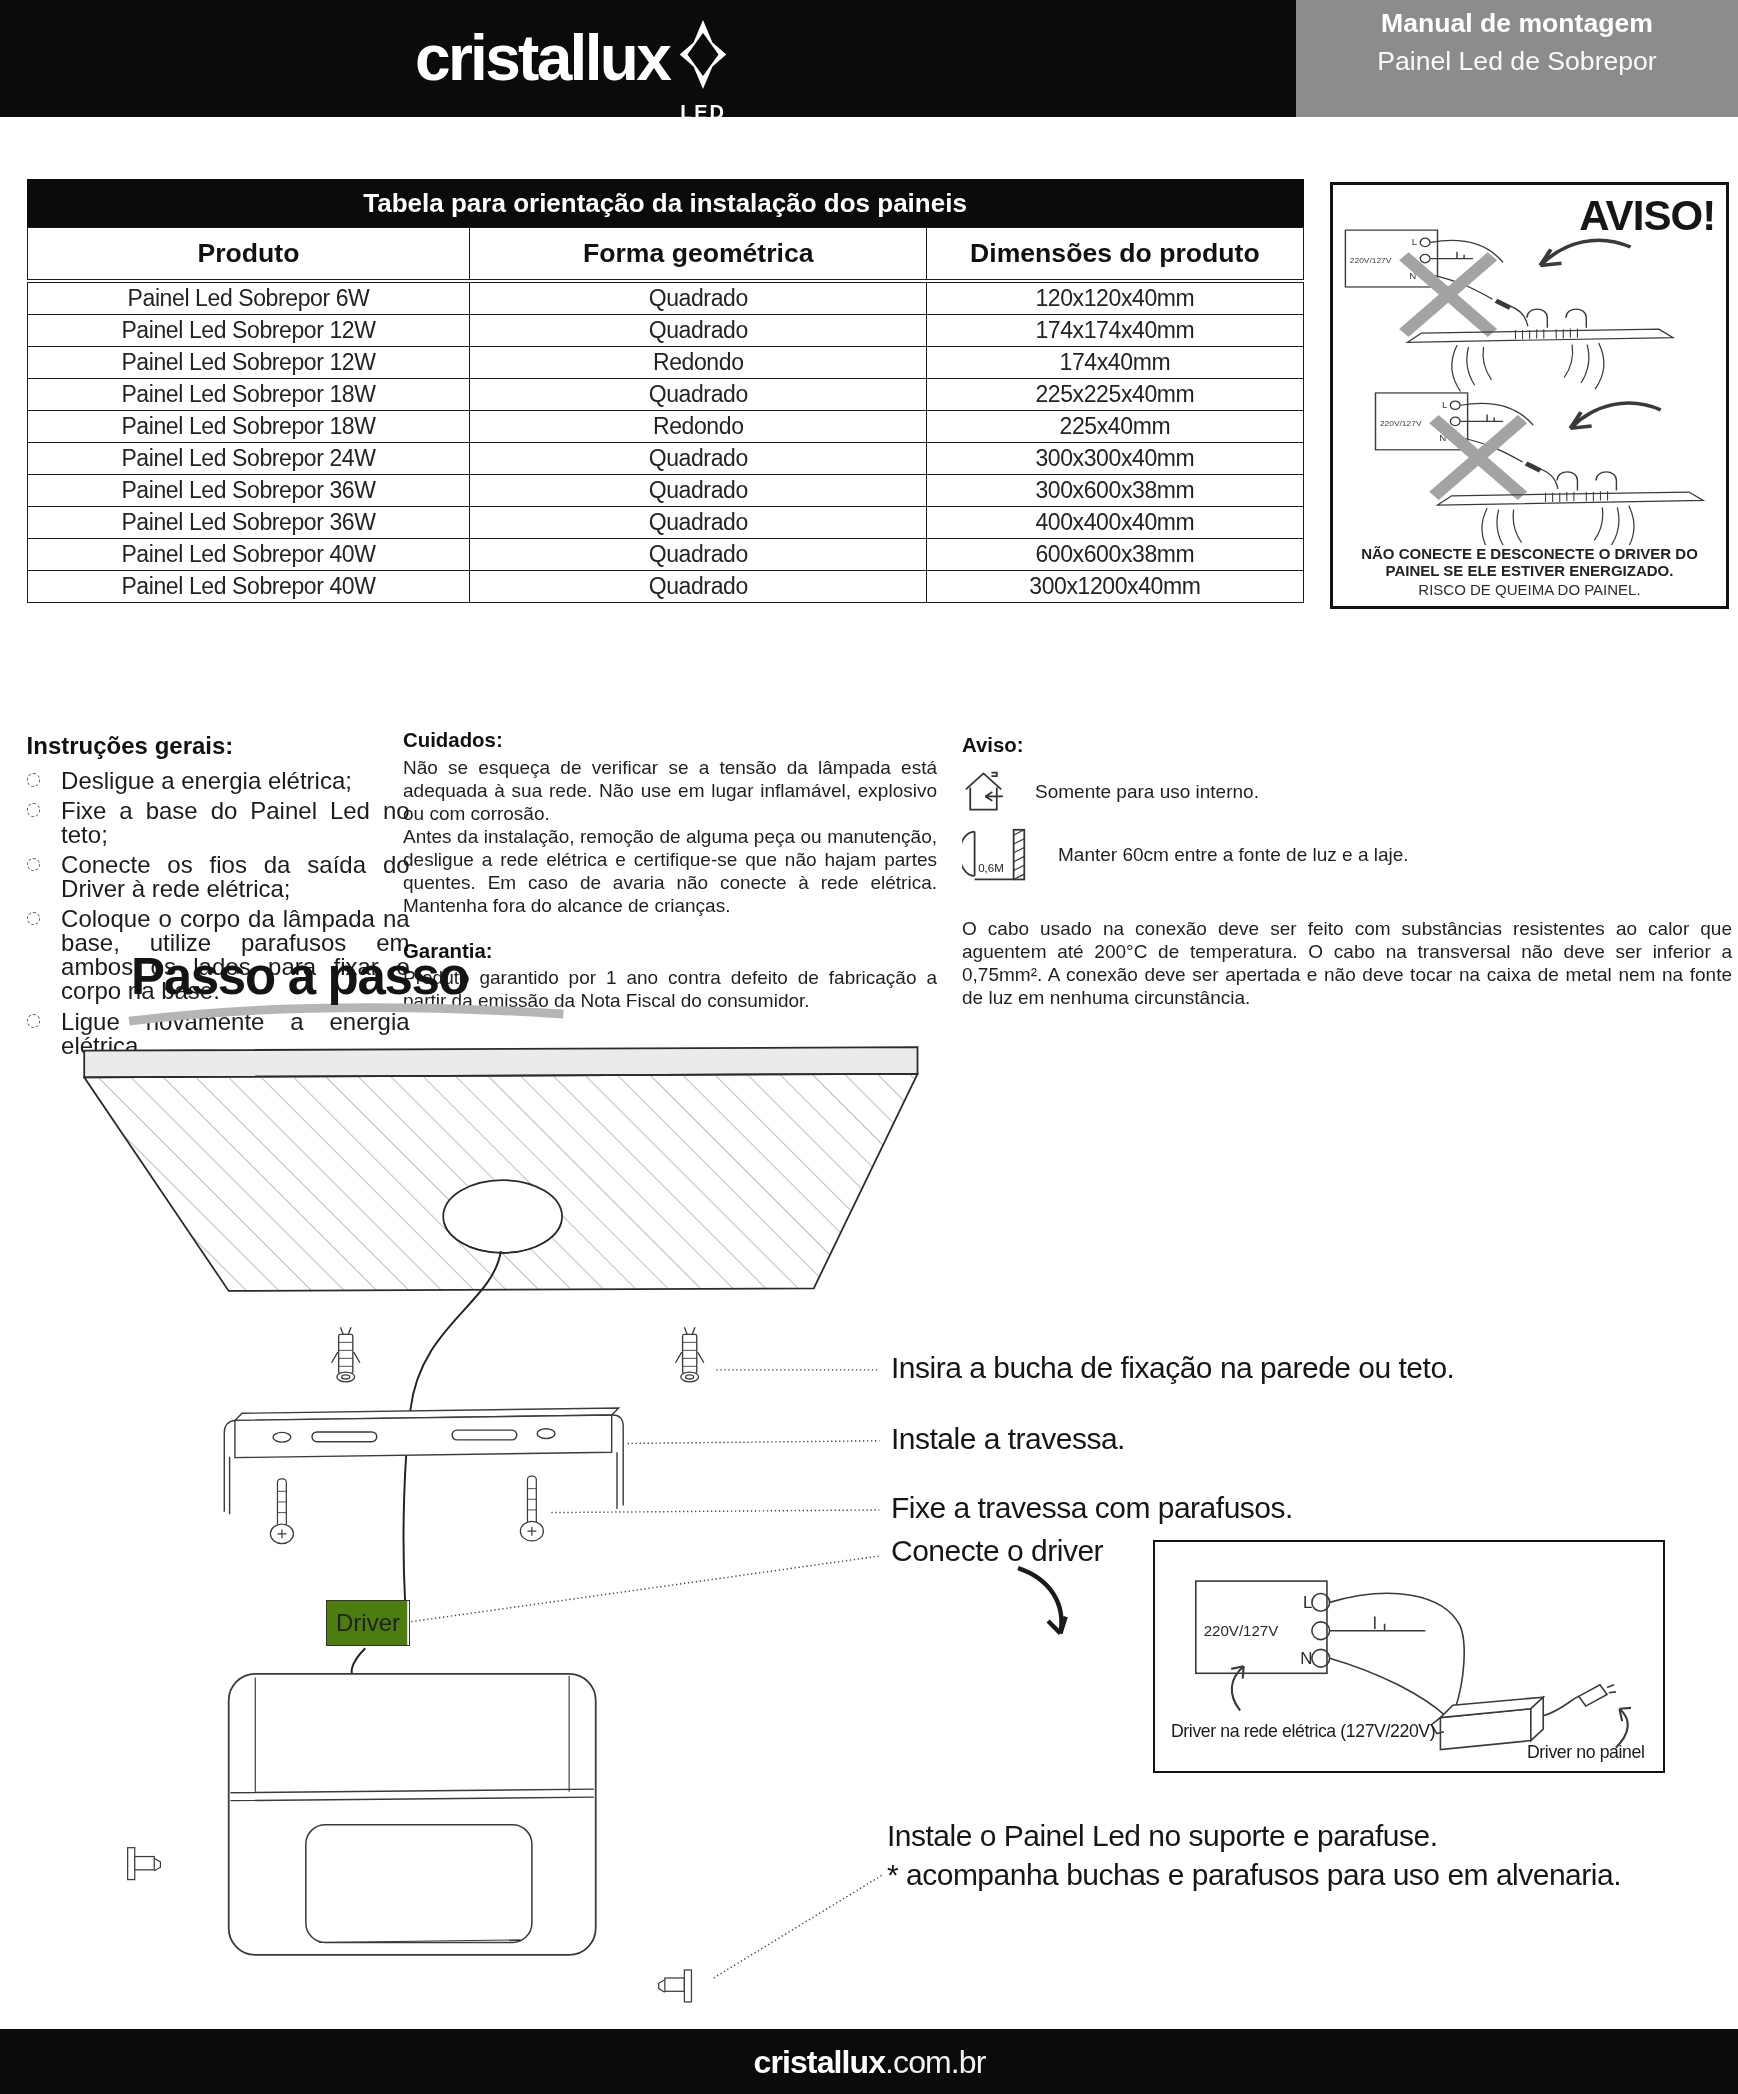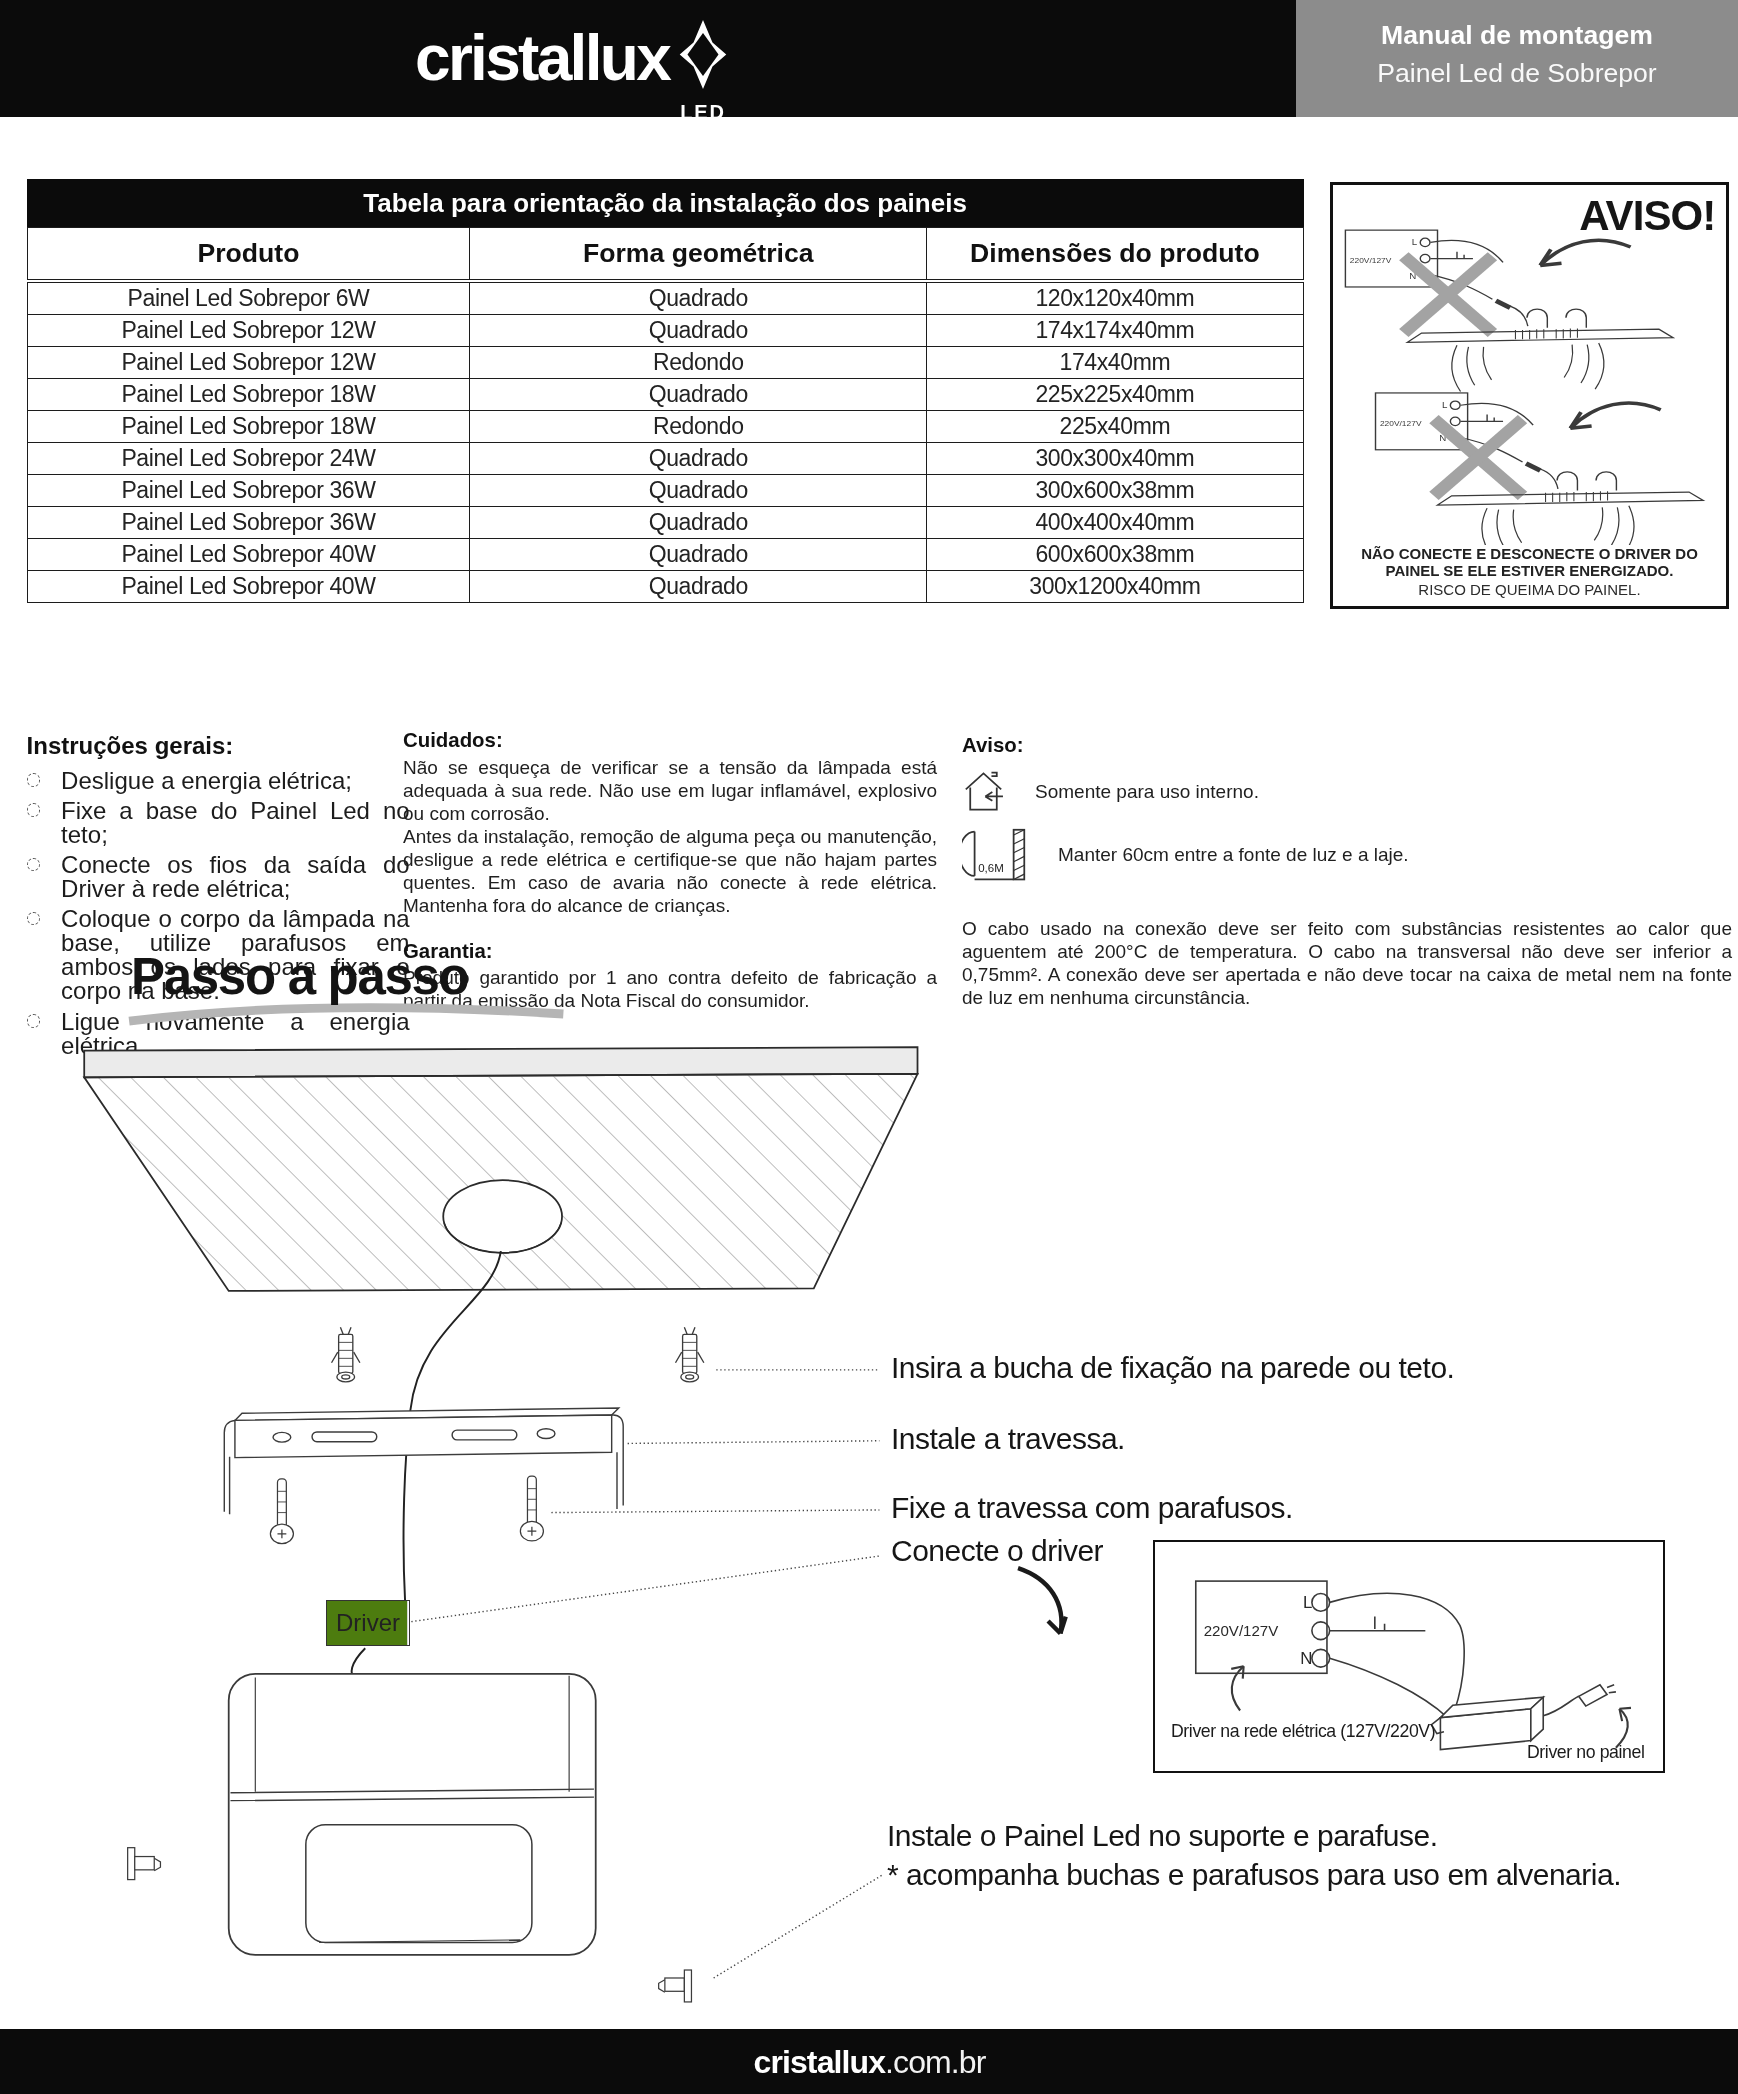--- a/index.html
+++ b/index.html
@@ -7,21 +7,21 @@
         font-family:"Liberation Sans","DejaVu Sans",sans-serif;color:#1a1a1a;}
   .abs{position:absolute;}
 
   
   #hdr-bar{left:0;top:0;width:1739px;height:117px;background:#0b0b0b;}
   #logo{left:415px;top:12.4px;display:flex;align-items:flex-start;gap:8.9px;color:#fff;}
   #logo .word{font-size:64px;font-weight:800;letter-spacing:-2.7px;line-height:92px;}
   #logo .mark-col{display:flex;flex-direction:column;align-items:center;margin-top:5.3px;}
   #logo .sub{font-size:20px;font-weight:700;letter-spacing:1.8px;margin-top:10px;}
   #hdr-gray{left:1296px;top:0;width:442px;height:117px;background:#8c8c8c;color:#fff;
-            text-align:center;padding-top:20px;box-sizing:border-box;}
+            text-align:center;padding-top:8px;box-sizing:border-box;}
   #hdr-gray .t1{font-size:26.6px;font-weight:700;}
   #hdr-gray .t2{font-size:26.6px;font-weight:400;opacity:.95;margin-top:7px;}
 
   
   #tablewrap{left:26.6px;top:179px;width:1277px;}
   .tbl-title{background:#0b0b0b;border:1.8px solid #0b0b0b;color:#fff;font-weight:700;
              font-size:26px;text-align:center;height:46px;line-height:46px;}
   table#ptable{border-collapse:collapse;width:100%;table-layout:fixed;}
   #ptable th{font-size:26.6px;font-weight:700;height:49px;border:1.8px solid #1c1c1c;
              border-bottom:4.4px double #1c1c1c;color:#111;}

